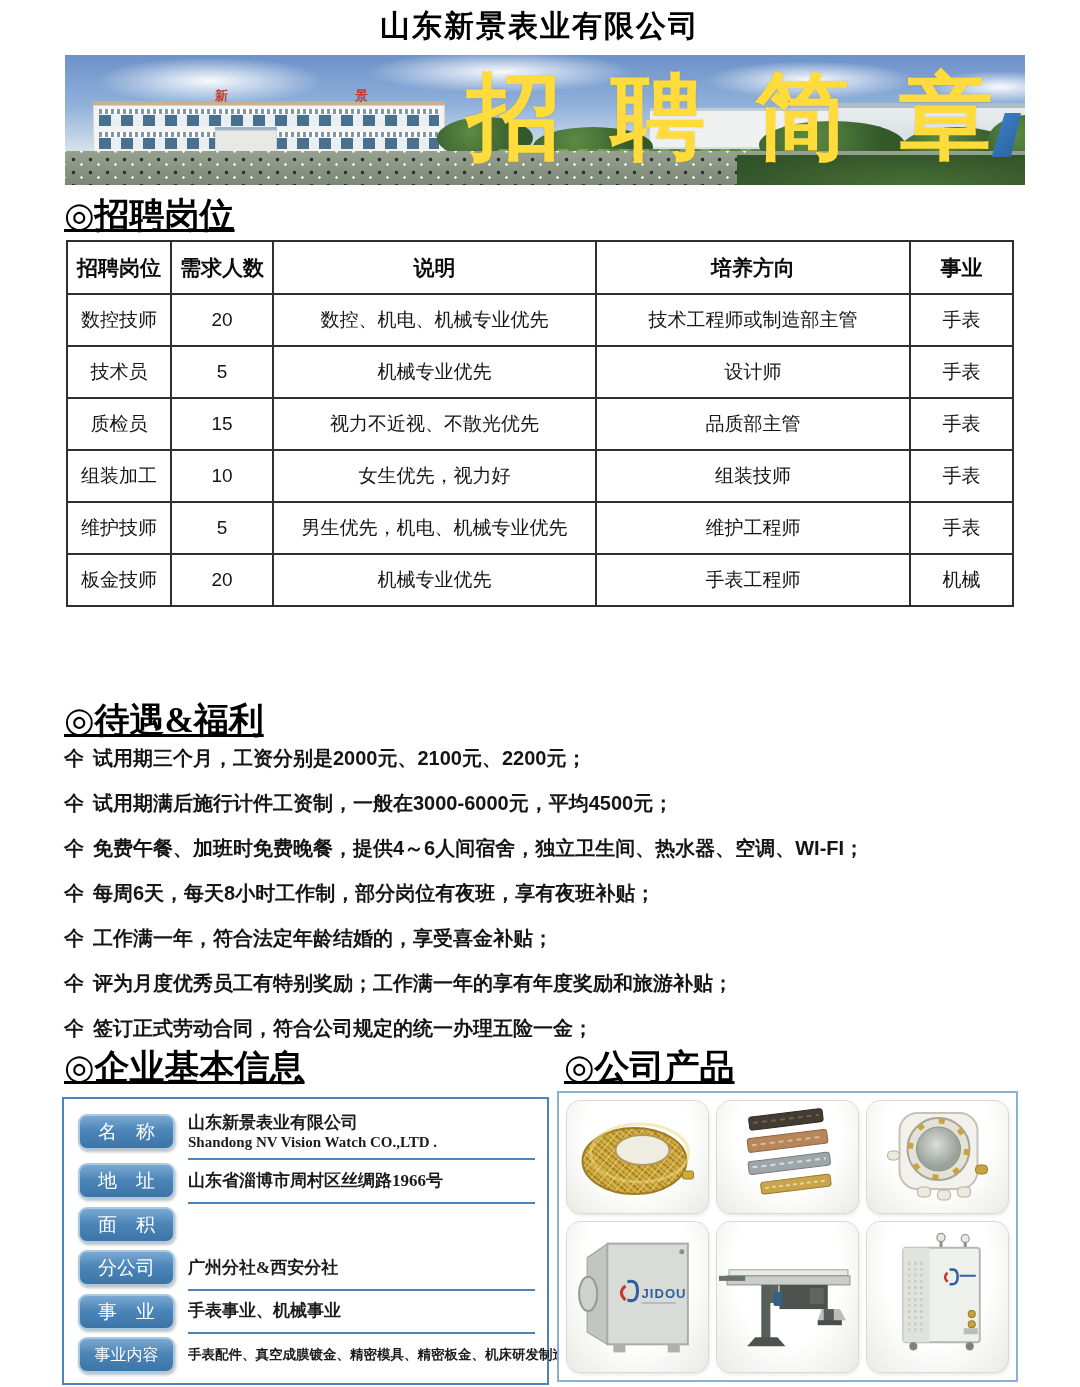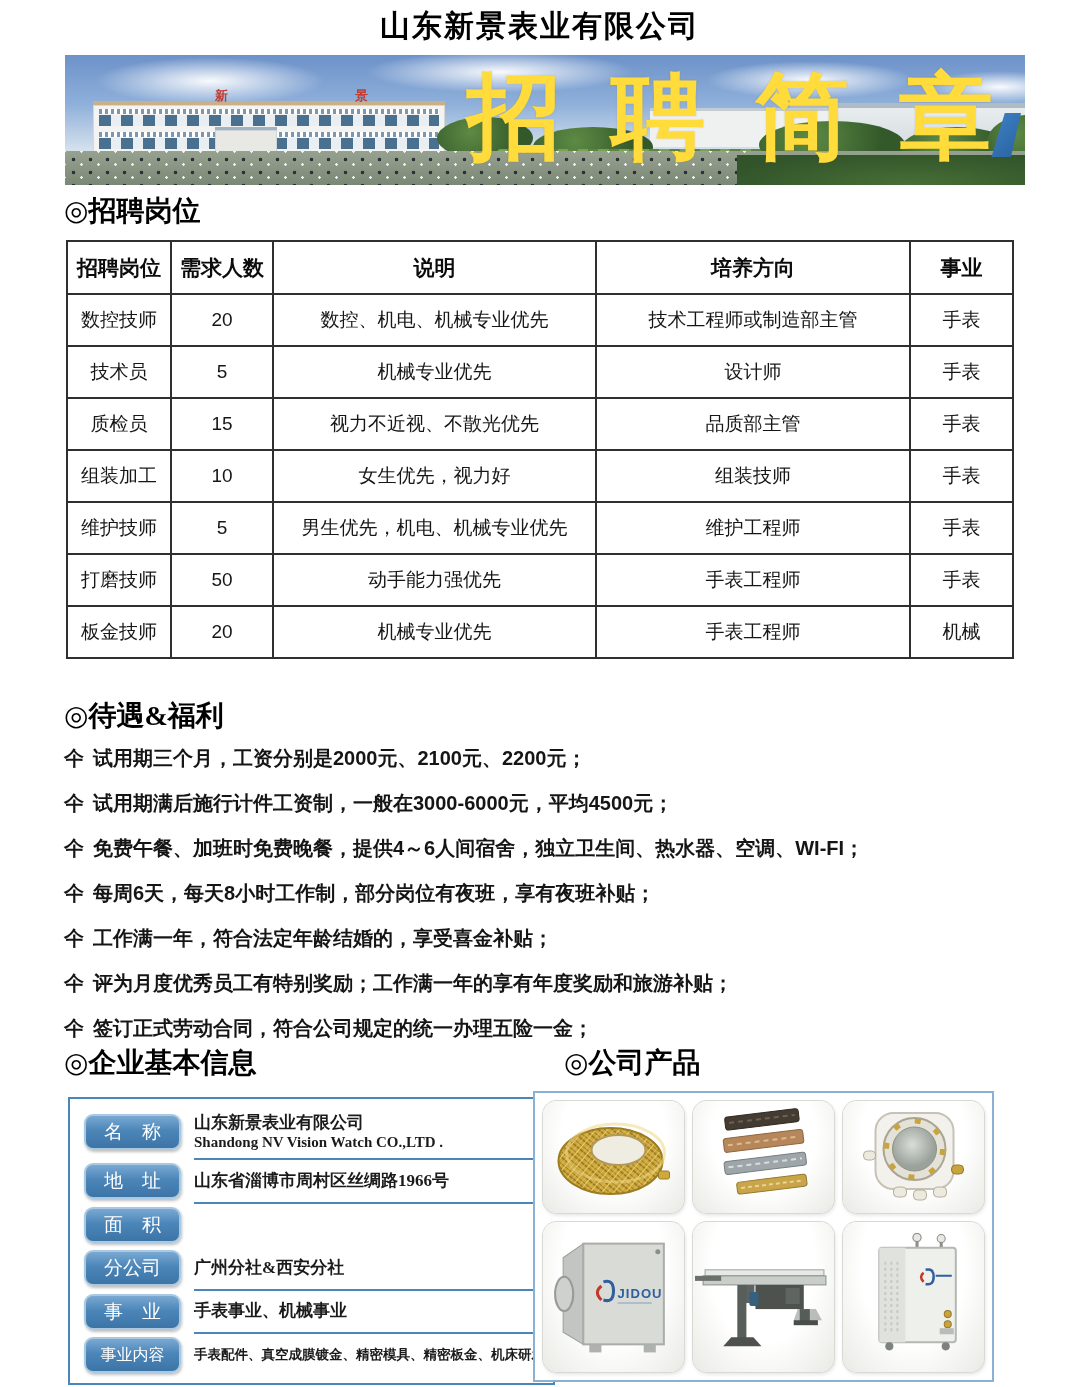--- a/index.html
+++ b/index.html
@@ -41,55 +41,55 @@
   .crowd-dots{position:absolute;left:0;bottom:0;width:72%;height:34px;
     background-image:radial-gradient(circle,#2a3138 1.5px,transparent 2.1px),radial-gradient(circle,#eef2f4 1px,transparent 1.5px);
     background-size:17px 13px,17px 13px;background-position:0 2px,8px 7px;}
   .bush-r{position:absolute;right:0;bottom:0;width:30%;height:30px;background:radial-gradient(ellipse at 60% 100%,#476f36,#32542a 80%);}
   .slide{position:absolute;right:4px;top:58px;width:36px;height:44px;background:linear-gradient(135deg,#3f84c9,#2a62a0);
     clip-path:polygon(55% 0,100% 0,72% 100%,18% 100%);}
   .banner-title{position:absolute;left:402px;top:14px;font-size:94px;line-height:1.02;font-weight:800;
     color:#ffdc3c;letter-spacing:50px;white-space:nowrap;text-shadow:0 0 2px rgba(130,95,0,.25);}
 
   
-  .sec{position:absolute;font-family:"Liberation Serif","DejaVu Serif",serif;font-weight:600;font-size:28px;color:#000;}
+  .sec{position:absolute;font-family:"Liberation Serif","DejaVu Serif",serif;font-weight:600;font-size:35px;color:#000;text-decoration:underline;}
   .sec-jobs{top:192px;left:64px;}
   .sec-benefits{top:697px;left:64px;}
   .sec-info{top:1044px;left:64px;}
   .sec-products{top:1044px;left:564px;}
 
   
   .jobs-table{position:absolute;top:240px;left:66px;width:946px;border-collapse:collapse;table-layout:fixed;}
   .jobs-table th,.jobs-table td{border:2px solid #2f2f2f;text-align:center;vertical-align:middle;padding:0;}
   .jobs-table th{height:51px;font-size:21px;font-weight:700;color:#0c0c0c;}
   .jobs-table td{height:50px;font-size:19px;font-weight:500;color:#161616;}
 
   
   .benefits{position:absolute;top:744px;left:64px;width:956px;display:flex;flex-direction:column;gap:17px;}
   .benefit{font-size:20px;font-weight:600;line-height:28px;color:#151515;white-space:nowrap;}
   .benefit .mk{margin-right:9px;}
 
   
-  .info-panel{position:absolute;top:1097px;left:68px;width:487px;height:288px;box-sizing:border-box;
+  .info-panel{position:absolute;top:1097px;left:62px;width:487px;height:288px;box-sizing:border-box;
     border:2px solid #4a86b8;background:#fff;display:flex;flex-direction:column;padding:6px 12px 6px 14px;}
   .info-row{flex:1;display:flex;align-items:center;min-height:0;}
   .info-row.tall{flex:1.25;}
   .tag{width:97px;height:36px;flex:none;display:flex;align-items:center;justify-content:center;box-sizing:border-box;
     background:linear-gradient(180deg,#7aa9d2 0%,#4c86b9 45%,#3c74a6 100%);border:2px solid #a9c9e2;border-radius:9px;
     color:#fff;font-size:19px;box-shadow:1px 2px 3px rgba(0,0,0,.25);}
   .tag.small{font-size:16px;text-align:center;}
   .vwrap{flex:1;margin-left:13px;height:100%;display:flex;flex-direction:column;justify-content:center;
     border-bottom:2px solid #4a86b8;min-width:0;}
   .info-row:last-child .vwrap{border-bottom:none;}
   .val{font-family:"Liberation Serif","DejaVu Serif",serif;font-weight:700;font-size:17px;color:#1b1b1b;white-space:nowrap;}
   .val-en{font-family:"Liberation Serif","DejaVu Serif",serif;font-weight:700;font-size:15px;color:#1b1b1b;white-space:nowrap;}
   .val.long{font-size:13.5px;}
 
   
-  .products-panel{position:absolute;top:1091px;left:533px;width:461px;height:291px;box-sizing:border-box;
+  .products-panel{position:absolute;top:1091px;left:557px;width:461px;height:291px;box-sizing:border-box;
     border:2px solid #8ab1d3;background:#fff;padding:8px;display:grid;
     grid-template-columns:repeat(3,1fr);grid-template-rows:112px 1fr;gap:9px;}
   .tile{border-radius:14px;background:radial-gradient(ellipse at 50% 30%,#ffffff 52%,#e9e9e4);
     box-shadow:0 0 0 1px #d9d9d3,1px 2px 4px rgba(0,0,0,.13);overflow:hidden;}
   .tile svg{width:100%;height:100%;display:block;}
 </style>
 </head>
 <body>
 
 <div class="page">
@@ -171,27 +171,20 @@
         <td>10</td>
         <td>女生优先，视力好</td>
         <td>组装技师</td>
         <td>手表</td>
       </tr>
       <tr>
         <td>维护技师</td>
         <td>5</td>
         <td>男生优先，机电、机械专业优先</td>
         <td>维护工程师</td>
-        <td>手表</td>
-      </tr>
-      <tr>
-        <td>打磨技师</td>
-        <td>50</td>
-        <td>动手能力强优先</td>
-        <td>手表工程师</td>
         <td>手表</td>
       </tr>
       <tr>
         <td>板金技师</td>
         <td>20</td>
         <td>机械专业优先</td>
         <td>手表工程师</td>
         <td>机械</td>
       </tr>
     </tbody>

